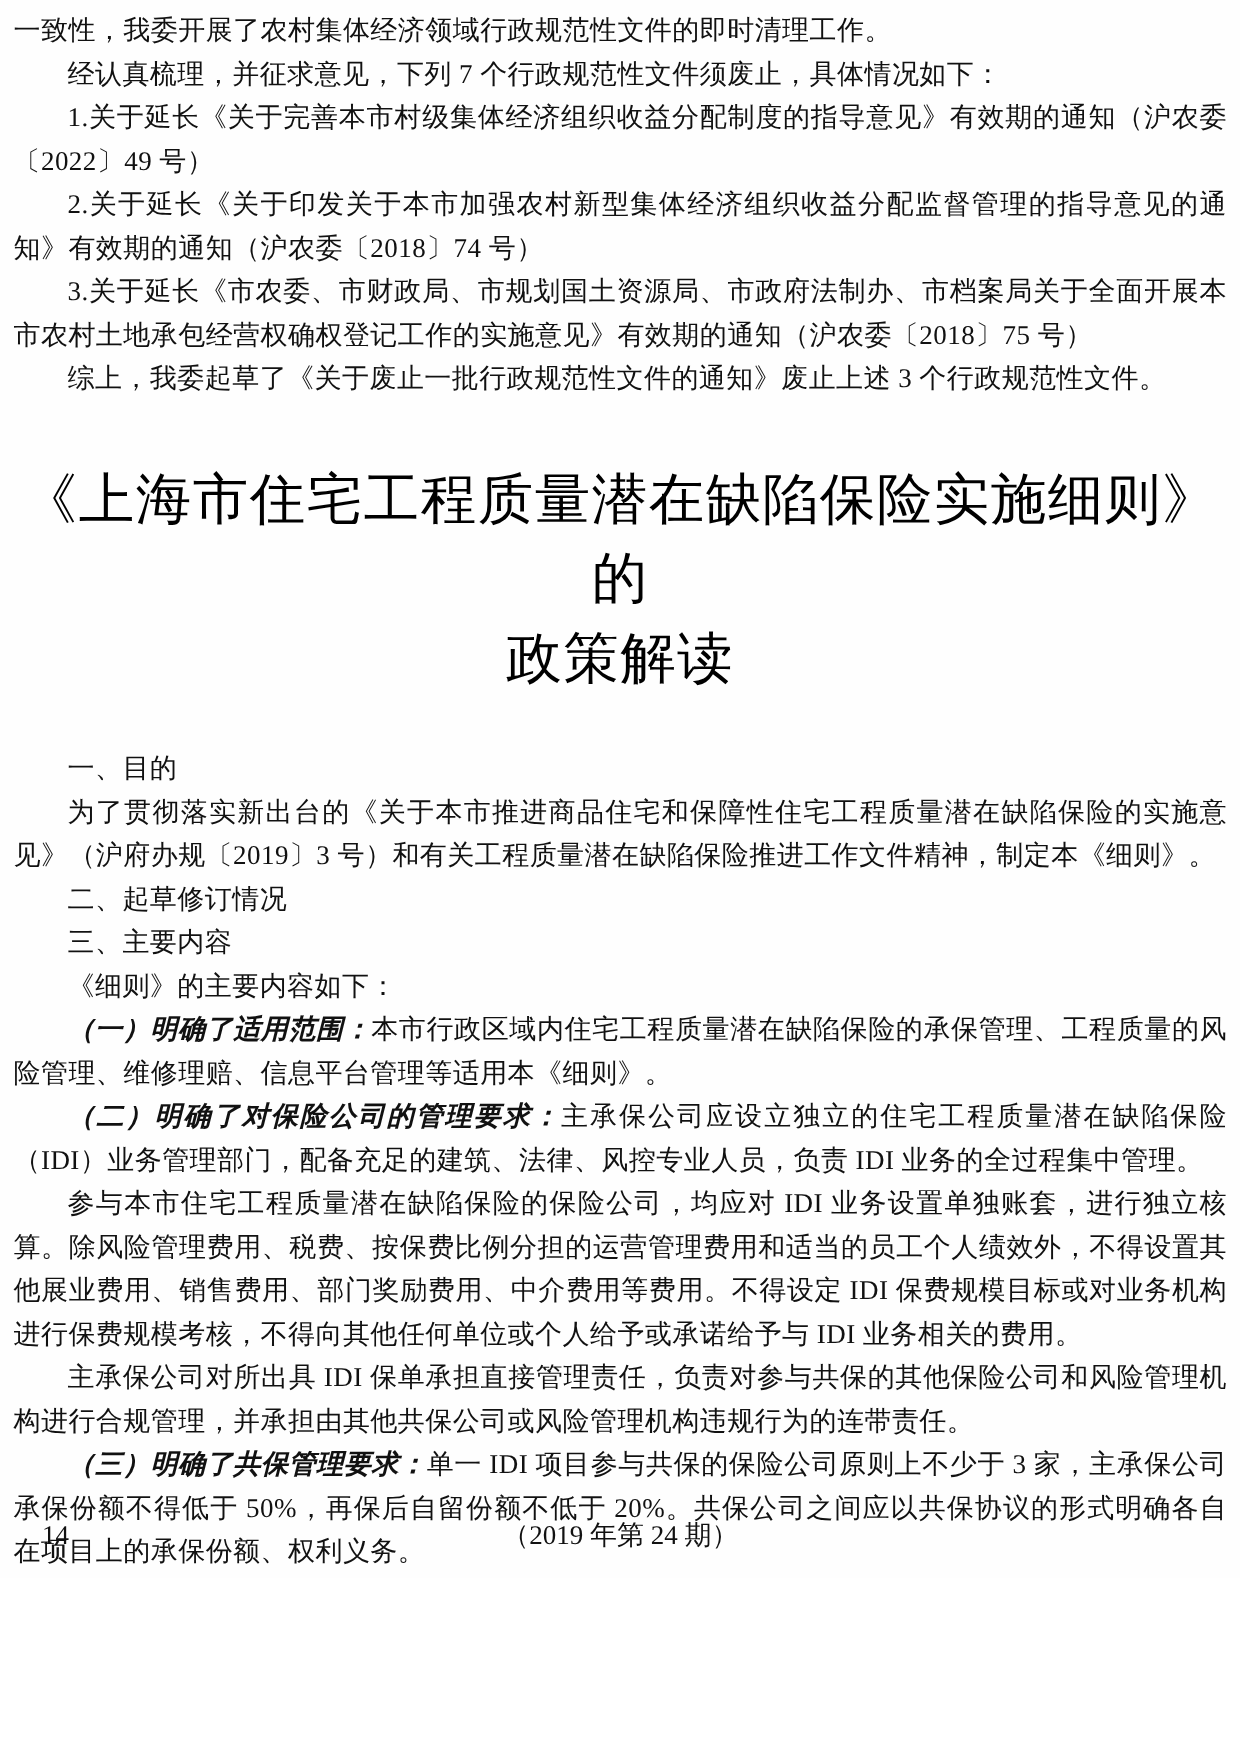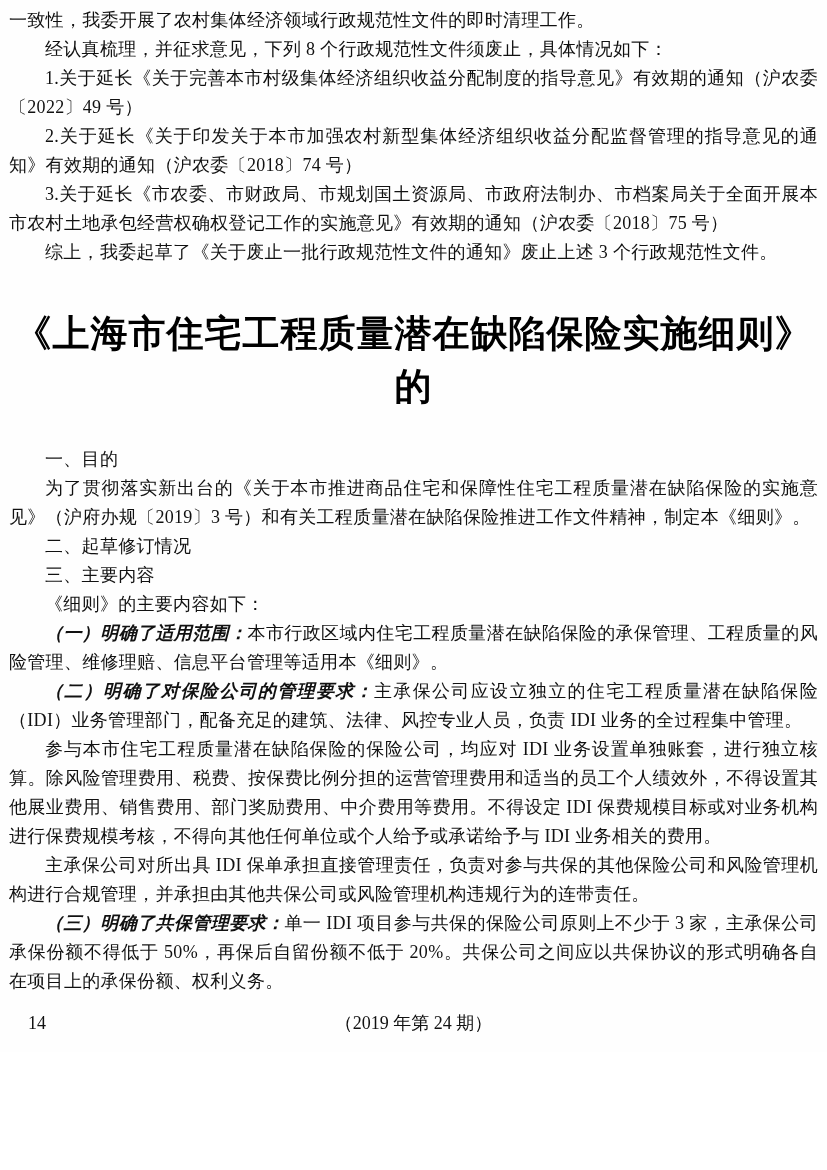--- a/index.html
+++ b/index.html
@@ -36,21 +36,21 @@
   }
   .lead {
     
     font-style: italic;
     font-weight: 700;
   }
   .article-title {
     margin: 40px 0 32px 0;
     font-size: 37px;
     line-height: 53px;
-    font-weight: 700;
+    font-weight: 400;
     text-align: center;
     letter-spacing: 1px;
     color: #000;
   }
   .footer {
     position: absolute;
     left: 0;
     right: 0;
     bottom: 16px;
     height: 26px;
@@ -71,29 +71,30 @@
     text-align: center;
   }
 </style>
 </head>
 <body>
 
 <div class="page">
 
   <div>
     <p class="noindent">一致性，我委开展了农村集体经济领域行政规范性文件的即时清理工作。</p>
-    <p>经认真梳理，并征求意见，下列 8 个行政规范性文件须废止，具体情况如下：</p>
+    <p>经认真梳理，并征求意见，下列 7 个行政规范性文件须废止，具体情况如下：</p>
     <p>1.关于延长《关于完善本市村级集体经济组织收益分配制度的指导意见》有效期的通知（沪农委〔2022〕49 号）</p>
     <p>2.关于延长《关于印发关于本市加强农村新型集体经济组织收益分配监督管理的指导意见的通知》有效期的通知（沪农委〔2018〕74 号）</p>
     <p>3.关于延长《市农委、市财政局、市规划国土资源局、市政府法制办、市档案局关于全面开展本市农村土地承包经营权确权登记工作的实施意见》有效期的通知（沪农委〔2018〕75 号）</p>
     <p>综上，我委起草了《关于废止一批行政规范性文件的通知》废止上述 3 个行政规范性文件。</p>
   </div>
 
   <h1 class="article-title">
     <span>《上海市住宅工程质量潜在缺陷保险实施细则》的</span><br>
+    <span>政策解读</span>
   </h1>
 
   <div>
     <p class="sec-head">一、目的</p>
     <p>为了贯彻落实新出台的《关于本市推进商品住宅和保障性住宅工程质量潜在缺陷保险的实施意见》（沪府办规〔2019〕3 号）和有关工程质量潜在缺陷保险推进工作文件精神，制定本《细则》。</p>
 
     <p class="sec-head">二、起草修订情况</p>
 
     <p class="sec-head">三、主要内容</p>
     <p>《细则》的主要内容如下：</p>

